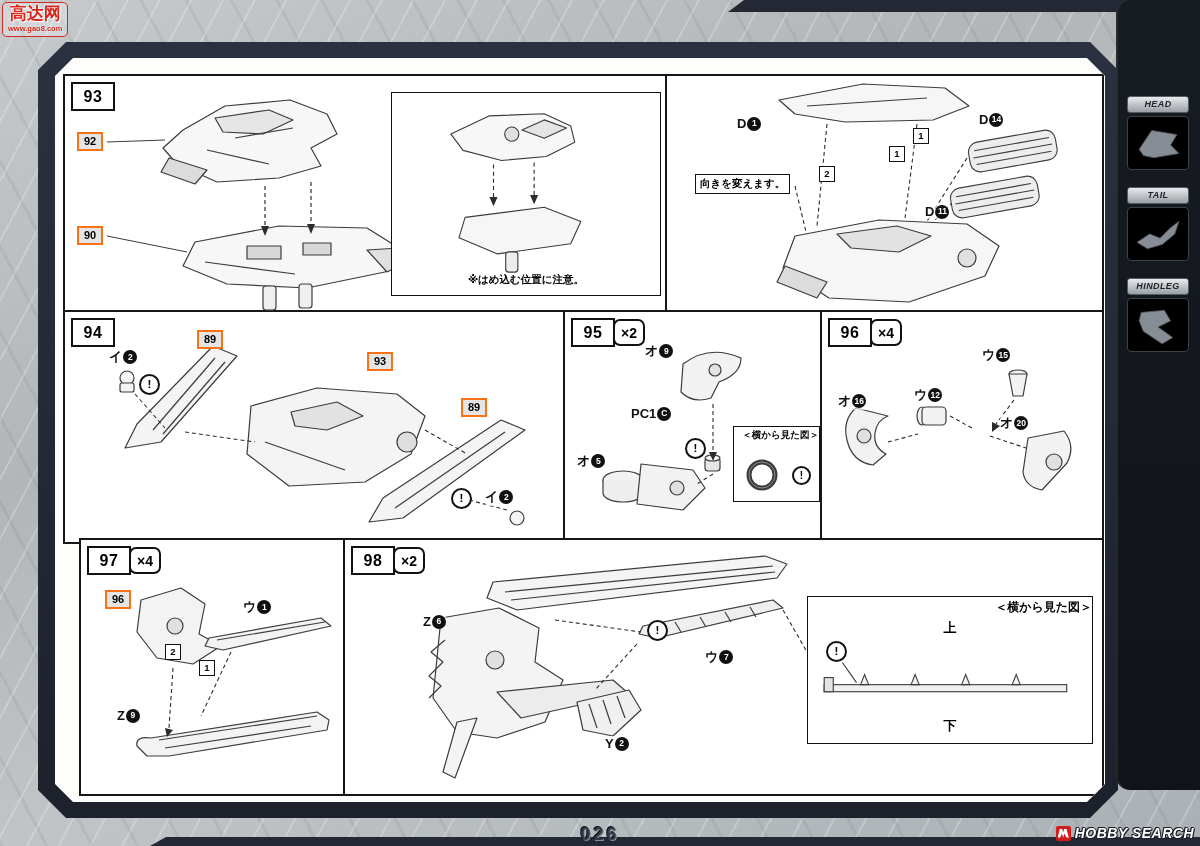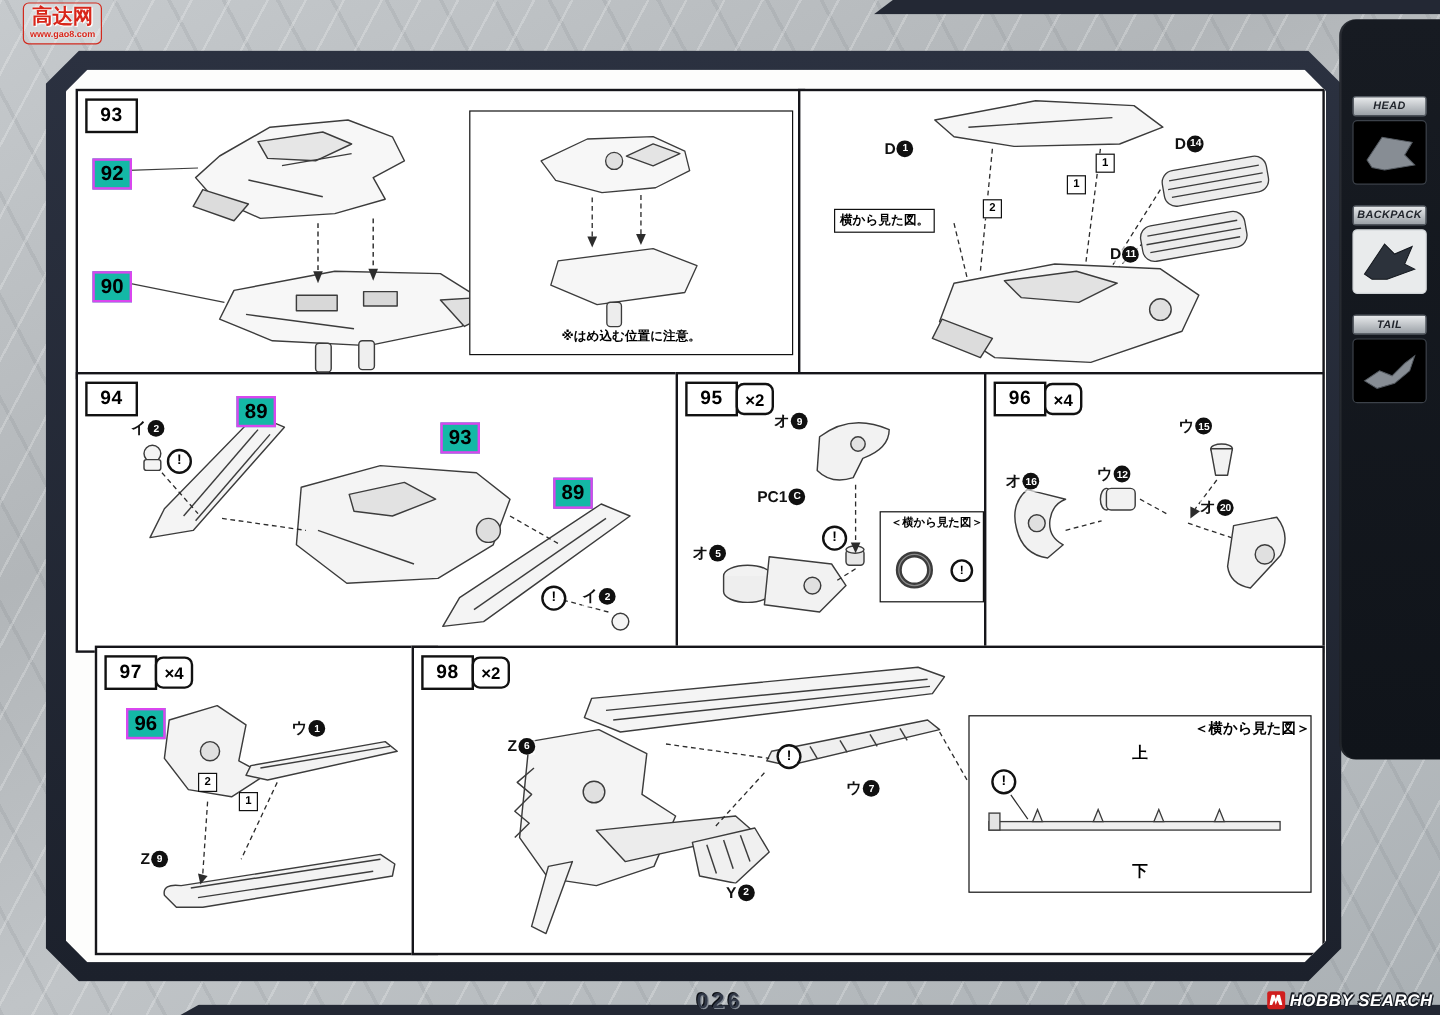--- a/index.html
+++ b/index.html
@@ -12,39 +12,39 @@
   .band-top{position:absolute;top:0;left:728px;width:472px;height:12px;background:#232834;clip-path:polygon(16px 0,100% 0,100% 100%,0 100%);}
   .band-bottom{position:absolute;bottom:0;left:150px;width:1050px;height:9px;background:#232834;clip-path:polygon(0 100%,16px 0,100% 0,100% 100%);}
   .frame{position:absolute;left:38px;top:42px;width:1080px;height:776px;background:linear-gradient(#2b3140,#1c212c);
     clip-path:polygon(28px 0,calc(100% - 28px) 0,100% 28px,100% calc(100% - 28px),calc(100% - 28px) 100%,28px 100%,0 calc(100% - 28px),0 28px);}
   .sheet{position:absolute;left:55px;top:58px;width:1050px;height:744px;background:#fdfdfc;
     clip-path:polygon(18px 0,calc(100% - 18px) 0,100% 18px,100% calc(100% - 18px),calc(100% - 18px) 100%,18px 100%,0 calc(100% - 18px),0 18px);}
   .panel{position:absolute;border:2px solid #15151a;background:#fff;}
   .art{position:absolute;left:0;top:0;width:100%;height:100%;z-index:1;}
   .stepnum{position:absolute;left:6px;top:6px;z-index:3;min-width:30px;height:25px;padding:0 5px;border:2.5px solid #111;background:#fff;display:inline-flex;align-items:center;justify-content:center;font-weight:bold;font-size:16px;letter-spacing:.5px;}
   .mult{position:absolute;left:48px;top:7px;z-index:3;height:23px;padding:0 6px;border:2px solid #111;border-radius:7px;background:#fff;display:inline-flex;align-items:center;font-weight:bold;font-size:14px;}
-  .pbadge{position:absolute;z-index:3;border:2px solid #d946ef;background:#14b8a6;font-weight:bold;font-size:17px;padding:1px 5px;line-height:1.15;}
+  .pbadge{position:absolute;z-index:3;border:2px solid #f97316;background:#e5e5e5;font-weight:bold;font-size:11px;padding:1px 5px;line-height:1.15;}
   .runner{position:absolute;z-index:3;display:inline-flex;align-items:center;gap:1px;font-weight:bold;font-size:13px;color:#111;background:rgba(255,255,255,.6);}
   .cnum{display:inline-flex;width:14px;height:14px;border-radius:50%;background:#101010;color:#fff;font-size:8.5px;font-weight:bold;align-items:center;justify-content:center;line-height:1;}
   .warn{position:absolute;z-index:3;width:17px;height:17px;border:2px solid #111;border-radius:50%;background:#fff;display:inline-flex;align-items:center;justify-content:center;font-weight:bold;font-size:11.5px;line-height:1;}
   .seq{position:absolute;z-index:3;width:14px;height:14px;border:1.5px solid #111;background:#fff;display:inline-flex;align-items:center;justify-content:center;font-size:9.5px;font-weight:bold;line-height:1;}
   .note-box{position:absolute;z-index:3;border:1.5px solid #111;background:#fff;font-size:10.5px;font-weight:bold;padding:2px 4px;white-space:nowrap;}
   .inset{position:absolute;z-index:2;border:1.5px solid #111;background:#fff;}
   .inset-title{position:relative;z-index:2;text-align:right;font-weight:bold;padding-top:2px;}
   .inset-note{position:absolute;left:0;right:0;bottom:8px;text-align:center;font-weight:bold;font-size:10.5px;z-index:2;}
   .jlabel{position:absolute;z-index:3;font-weight:bold;font-size:13px;}
-  .sidebar{position:absolute;right:0;top:16px;width:84px;height:617px;background:linear-gradient(#171b22,#10141a);border-radius:14px 0 0 14px;box-shadow:inset 2px 0 0 rgba(255,255,255,.08);padding-top:64px;box-sizing:border-box;z-index:5;}
+  .sidebar{position:absolute;right:0;top:0;width:84px;height:790px;background:linear-gradient(#171b22,#10141a);border-radius:14px 0 0 14px;box-shadow:inset 2px 0 0 rgba(255,255,255,.08);padding-top:96px;box-sizing:border-box;z-index:5;}
   .side-item{width:62px;margin:0 auto 17px;}
   .side-label{height:15px;line-height:15px;text-align:center;font-size:9px;font-weight:bold;font-style:italic;letter-spacing:.4px;color:#21252c;background:linear-gradient(#e8eaec,#9aa0a6);border:1px solid #565c64;border-radius:3px;}
   .side-iconbox{height:52px;margin-top:3px;background:#000;border:1px solid #3c424a;border-radius:4px;display:flex;align-items:center;justify-content:center;}
   .side-iconbox svg{width:46px;height:42px;}
   .side-iconbox polygon{fill:#878d94;stroke:#565c63;stroke-width:.8;}
   .side-item.active .side-iconbox{background:#e9ebec;border-color:#cfd3d6;}
   .side-item.active .side-iconbox polygon{fill:#2c323b;stroke:#14181e;}
-  .watermark{position:absolute;left:2px;top:2px;z-index:6;border:1.5px solid #d22a1e;border-radius:5px;padding:2px 5px 3px;background:rgba(255,255,255,.25);text-align:center;margin-left:17px;}
+  .watermark{position:absolute;left:2px;top:2px;z-index:6;border:1.5px solid #d22a1e;border-radius:5px;padding:2px 5px 3px;background:rgba(255,255,255,.25);text-align:center;}
   .wm-title{font-size:17px;font-weight:bold;color:#d8261a;text-shadow:0 0 2px #fff,0 0 2px #fff,1px 1px 0 #fff;line-height:1.1;}
   .wm-url{font-size:7.5px;color:#d8261a;font-weight:bold;text-shadow:0 0 2px #fff;}
   .page-num{position:absolute;left:50%;bottom:1px;transform:translateX(-50%);z-index:6;font-size:18px;font-weight:bold;letter-spacing:3px;color:#313847;text-shadow:1px 1px 0 #868d96,-1px -1px 0 #0c0f15;}
   .hs{position:absolute;right:6px;bottom:5px;z-index:7;display:flex;align-items:center;gap:4px;justify-content:flex-end;}
   .hs-mark{width:15px;height:15px;background:#d01e1e;border-radius:2px;position:relative;display:inline-block;}
   .hs-mark::after{content:"";position:absolute;left:2px;right:2px;top:3px;bottom:3px;background:#fff;
     clip-path:polygon(0 100%,20% 0,40% 0,50% 45%,60% 0,80% 0,100% 100%,78% 100%,62% 55%,50% 100%,38% 55%,22% 100%);}
   .hs-text{font-size:14px;font-weight:bold;font-style:italic;color:#fff;letter-spacing:.5px;
     text-shadow:1px 0 0 #1a1e26,-1px 0 0 #1a1e26,0 1px 0 #1a1e26,0 -1px 0 #1a1e26,1px 1px 0 #1a1e26,-1px -1px 0 #1a1e26;}
 </style>
@@ -151,21 +151,21 @@
       <span class="seq" style="left:246px;top:52px">1</span>
       <span class="seq" style="left:152px;top:90px">2</span>
       <span class="runner" style="left:312px;top:36px">
           <span>D</span>
           <span class="cnum">14</span>
         </span>
       <span class="runner" style="left:258px;top:128px">
           <span>D</span>
           <span class="cnum">11</span>
         </span>
-      <div class="note-box" style="left:28px;top:98px">横から見た図。</div>
+      <div class="note-box" style="left:28px;top:98px">向きを変えます。</div>
     </section>
 
     <section class="panel" style="left:8px;top:252px;width:502px;height:230px">
       <svg class="art" viewBox="0 0 502 230">
         <g fill="#f4f4f4" stroke="#3c3c3c" stroke-width="1.2" stroke-linejoin="round">
           <circle cx="62" cy="66" r="7"></circle>
           <rect x="55" y="71" width="14" height="9" rx="2"></rect>
           <polygon points="148,34 172,44 96,130 60,136 72,112"></polygon>
           <polyline points="150,46 88,118" fill="none"></polyline>
           <polyline points="160,50 98,122" fill="none"></polyline>
@@ -380,36 +380,36 @@
 
   <aside class="sidebar">
     <div class="side-item">
       <div class="side-label">HEAD</div>
       <div class="side-iconbox">
         <svg viewBox="0 0 44 40">
             <polygon points="4,26 16,8 40,12 34,22 42,30 18,34 8,32"></polygon>
           </svg>
       </div>
     </div>
-    <div class="side-item active">
-      <div class="side-label">BACKPACK</div>
-      <div class="side-iconbox">
-        <svg viewBox="0 0 44 40">
-            <polygon points="2,30 18,6 26,14 40,8 34,22 42,26 20,34 8,34"></polygon>
-          </svg>
-      </div>
-    </div>
     <div class="side-item">
       <div class="side-label">TAIL</div>
       <div class="side-iconbox">
         <svg viewBox="0 0 44 40">
             <polygon points="2,28 14,20 24,24 34,14 42,8 38,20 26,30 12,34"></polygon>
           </svg>
       </div>
     </div>
+    <div class="side-item">
+      <div class="side-label">HINDLEG</div>
+      <div class="side-iconbox">
+        <svg viewBox="0 0 44 40">
+            <polygon points="6,8 28,6 34,16 22,22 36,32 26,38 8,26 4,16"></polygon>
+          </svg>
+      </div>
+    </div>
   </aside>
 
   <div class="watermark">
     <div class="wm-title">高达网</div>
     <div class="wm-url">www.gao8.com</div>
   </div>
 
   <div class="page-num">026</div>
 
   <div class="hs">

